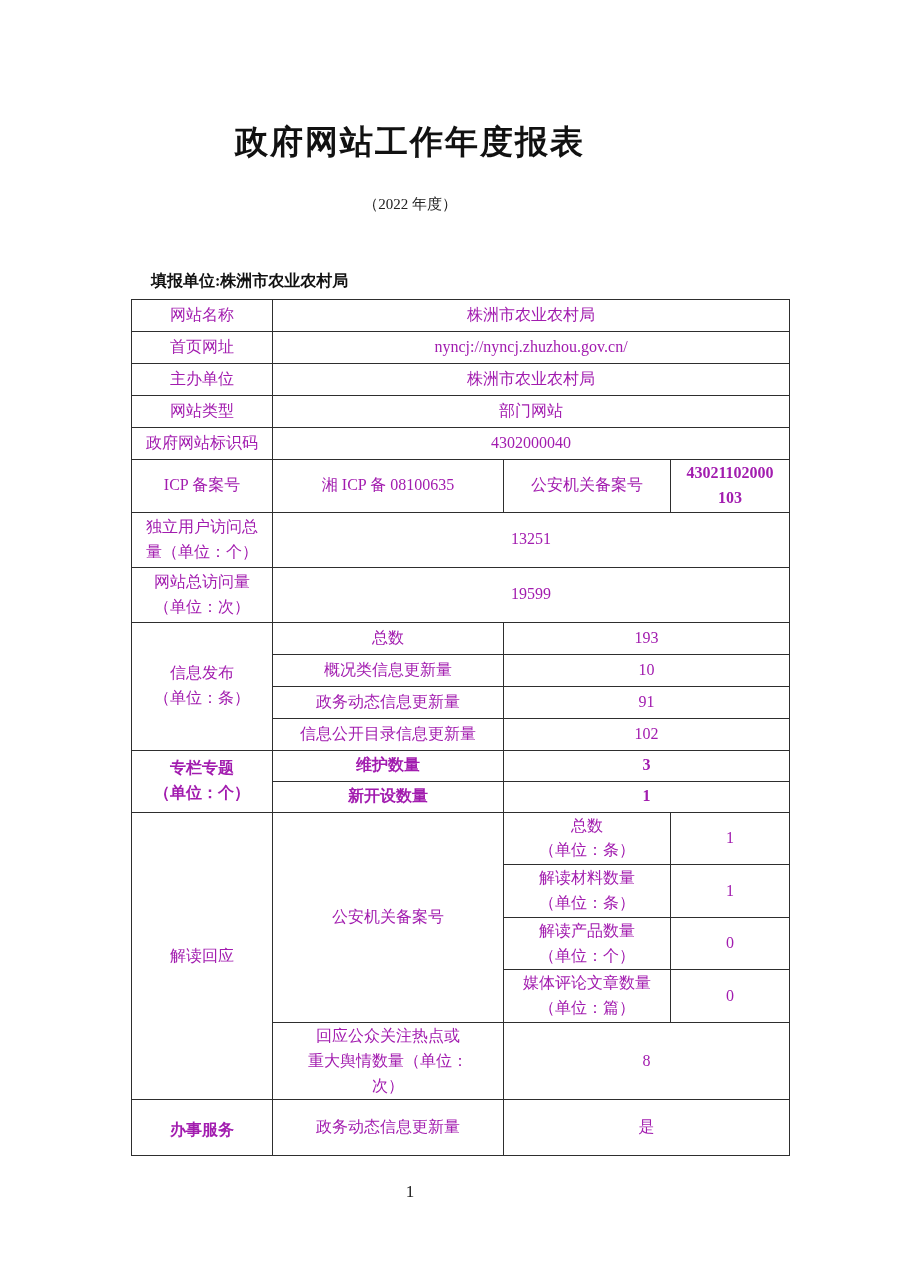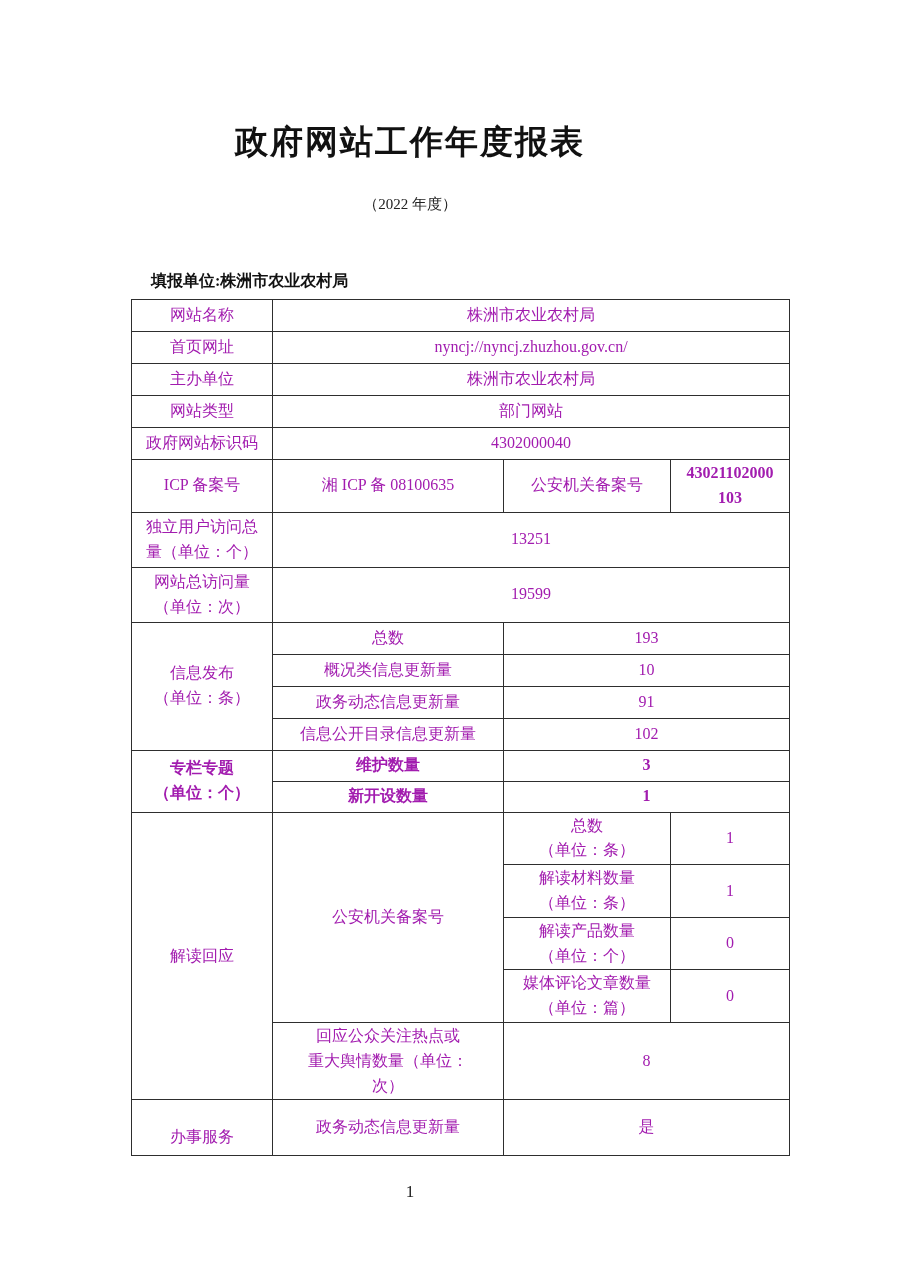--- a/index.html
+++ b/index.html
@@ -52,21 +52,21 @@
     text-align: center;
     vertical-align: middle;
     font-size: 16px;
     line-height: 1.55;
     padding: 1px 4px;
     color: #a21caf;
     overflow: hidden;
   }
   .wrap { white-space: pre-line; }
   .break-num { word-break: break-all; font-weight: bold; }
-  td.bottom-label { vertical-align: bottom; padding-bottom: 6px; }
+  td.bottom-label { vertical-align: bottom; padding-bottom: 13px; font-weight: bold; }
   tr.h32 { height: 32px; }
   tr.h31 { height: 31px; font-weight: bold; }
   tr.h50 { height: 50px; }
   tr.h51 { height: 51px; }
   tr.h55 { height: 55px; }
   tr.h76 { height: 76px; }
   tr.h56 { height: 56px; }
   .page-number {
     position: absolute;
     top: 1182px; left: 0;

